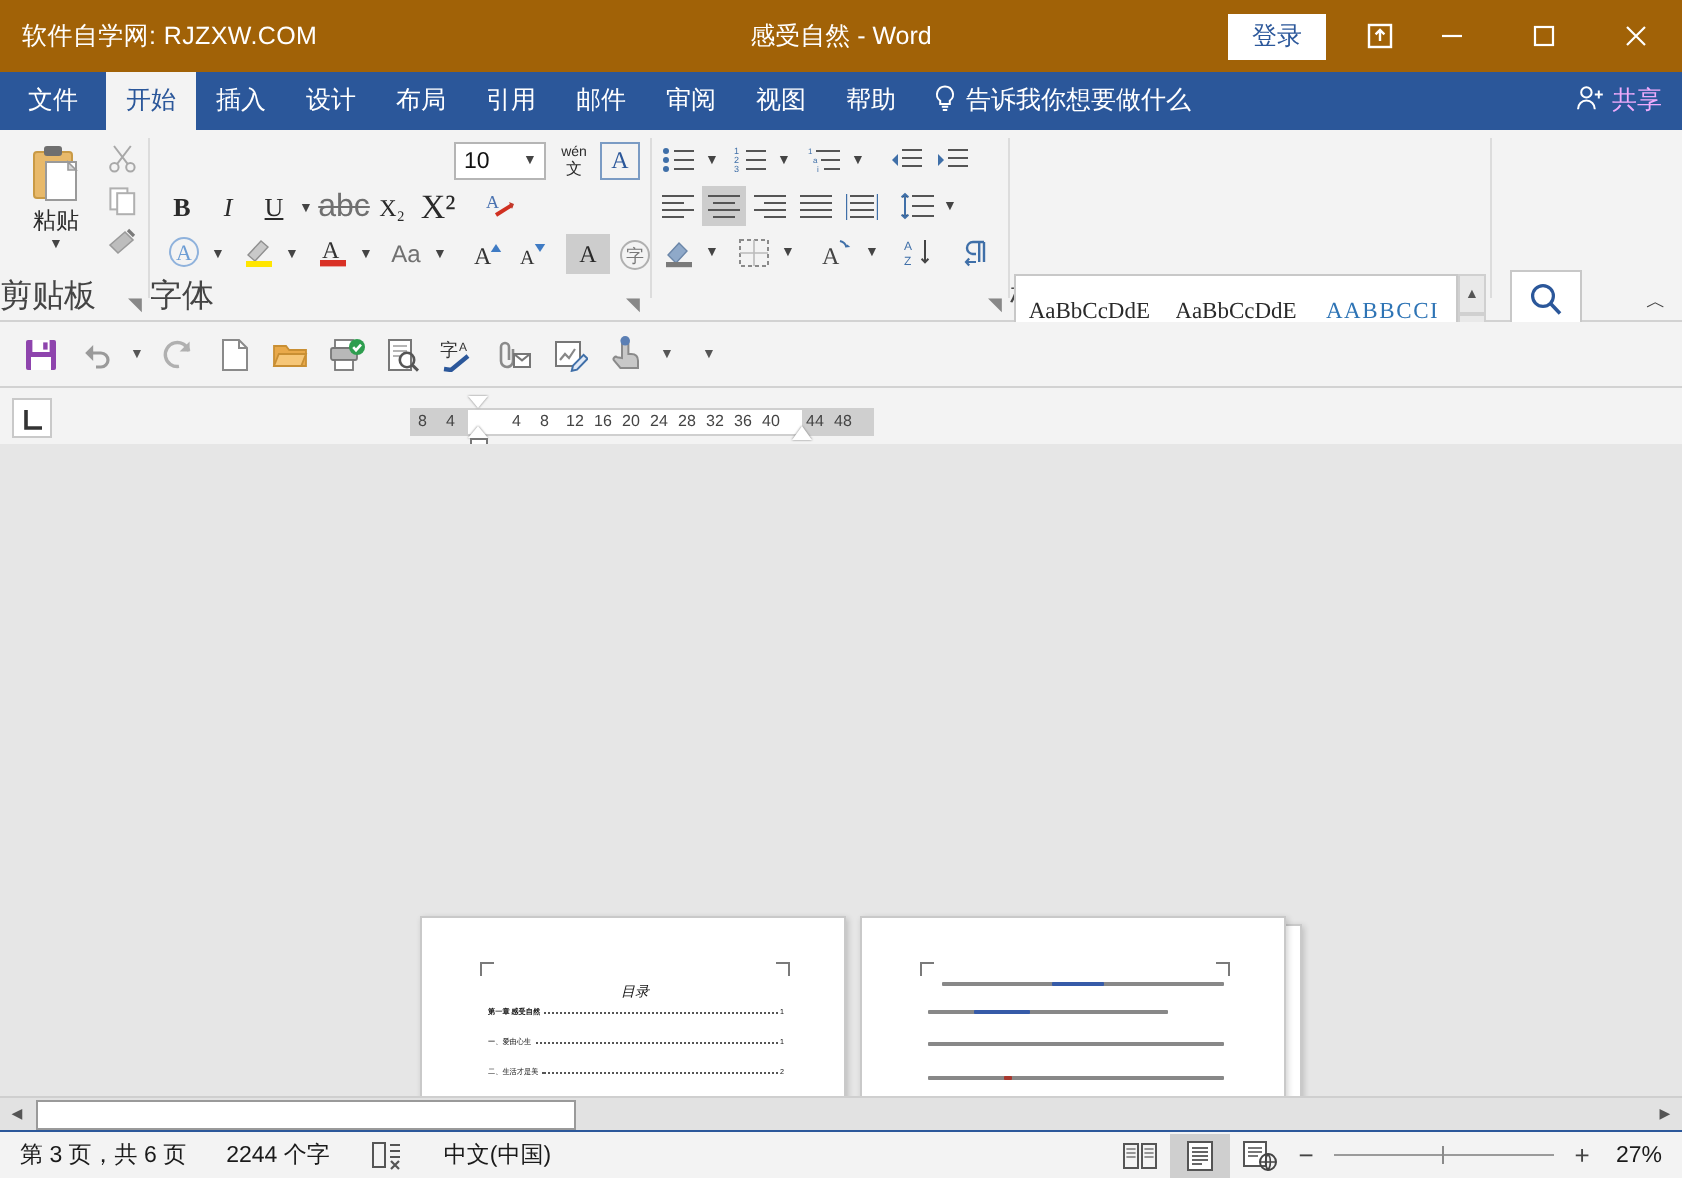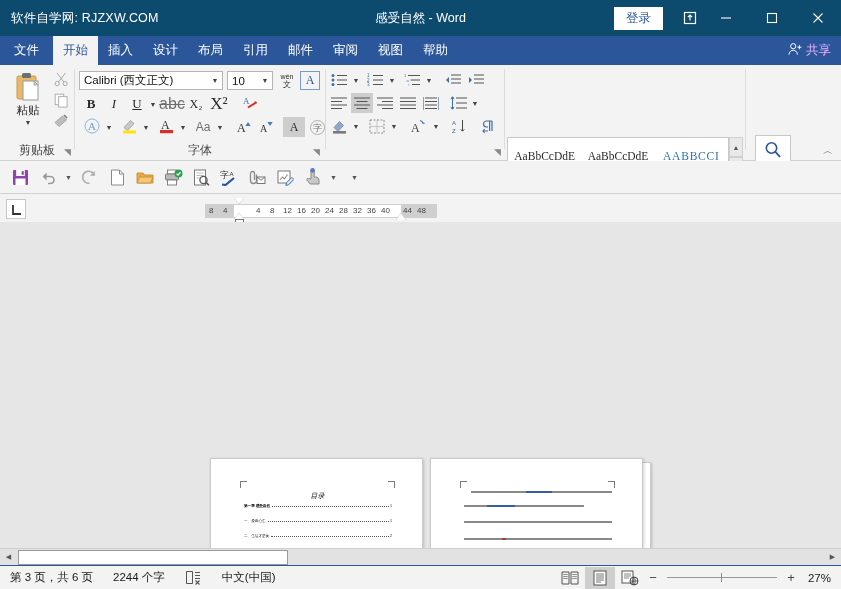--- a/index.html
+++ b/index.html
@@ -7,21 +7,21 @@
     width: 841px; height: 589px;
     overflow: hidden;
     font-family: "Liberation Sans", "DejaVu Sans", sans-serif;
     background: #ffffff;
   }
   #app { position: relative; width: 841px; height: 589px; background:#e6e6e6; }
 
   
   .titlebar {
     position:absolute; left:0; top:0; width:841px; height:36px;
-    background:#0c4a6e; color:#ffffff;
+    background:#a16207; color:#ffffff;
     display:flex; align-items:center;
   }
   .tb-left { font-size:12.5px; margin-left:11px; letter-spacing:.2px; white-space:nowrap; }
   .tb-center {
     position:absolute; left:0; right:0; text-align:center;
     font-size:12.5px; pointer-events:none;
   }
   .tb-right { position:absolute; right:0; top:0; height:36px; display:flex; align-items:center; }
   .signin {
     background:#ffffff; color:#2b579a; font-size:12.5px;
@@ -51,22 +51,22 @@
   .tellme { display:flex; align-items:center; gap:4px; padding:0 8px; font-size:12.5px; color:#fff; }
   .share { display:flex; align-items:center; gap:3px; padding:0 10px 0 6px; font-size:12.5px; color:#f0abfc; margin-left:auto; }
 
   
   .ribbon {
     position:absolute; left:0; top:65px; width:841px; height:96px;
     background:#f3f3f3; border-bottom:1px solid #d2d2d2;
   }
   .rgroup { position:absolute; top:0; height:96px; }
   .rgroup-label {
-    position:absolute; bottom:2px; width:100%; text-align:center;
-    font-size:12px; color:#444;
+    position:absolute; bottom:2px; width:100%; text-align:left;
+    font-size:16px; color:#444;
   }
   .rgroup-sep { position:absolute; top:4px; width:1px; height:80px; background:#dcdcdc; }
   .dlg-launch {
     position:absolute; bottom:3px; font-size:9px; color:#888;
     width:11px; height:11px; line-height:11px; text-align:center;
   }
 
   
   .paste-btn {
     position:absolute; left:6px; top:4px; width:44px; height:68px;
@@ -247,20 +247,29 @@
     <div class="tab file">文件</div>
     <div class="tab active">开始</div>
     <div class="tab">插入</div>
     <div class="tab">设计</div>
     <div class="tab">布局</div>
     <div class="tab">引用</div>
     <div class="tab">邮件</div>
     <div class="tab">审阅</div>
     <div class="tab">视图</div>
     <div class="tab">帮助</div>
+    <div class="tellme">
+      <span>
+        <svg width="13" height="15" viewBox="0 0 13 15">
+            <path d="M6.5 1.2a4 4 0 0 0-2.4 7.2V10h4.8V8.4A4 4 0 0 0 6.5 1.2z" fill="none" stroke="#fff" stroke-width="1"></path>
+            <path d="M4.9 11.4h3.2M5.4 13h2.2" stroke="#fff" stroke-width="1"></path>
+          </svg>
+      </span>
+      <span>告诉我你想要做什么</span>
+    </div>
     <div class="share">
       <span>
         <svg width="15" height="14" viewBox="0 0 15 14">
             <circle cx="5.2" cy="4.2" r="2.6" fill="none" stroke="#fff" stroke-width="1"></circle>
             <path d="M1 12.6c0-2.6 1.9-4.3 4.2-4.3s4.2 1.7 4.2 4.3" fill="none" stroke="#fff" stroke-width="1"></path>
             <path d="M11.4 3.2v4M9.4 5.2h4" stroke="#fff" stroke-width="1"></path>
           </svg>
       </span>
       <span>共享</span>
     </div>
@@ -305,24 +314,20 @@
               <path d="M11 1l3 3" stroke="#7a7a7a" stroke-width="1.6"></path>
             </svg>
         </span>
       </div>
       <div class="rgroup-label">剪贴板</div>
       <div class="dlg-launch" style="left:62px">◥</div>
     </div>
     <div class="rgroup-sep" style="left:74px"></div>
 
     <div class="rgroup" style="left:75px;width:250px">
-      <div class="combo" style="left:4px;top:6px;width:144px;height:19px">
-        <span class="txt">Calibri (西文正文)</span>
-        <span class="arw">▼</span>
-      </div>
       <div class="combo" style="left:152px;top:6px;width:46px;height:19px">
         <span class="txt">10</span>
         <span class="arw">▼</span>
       </div>
       <div class="rb" style="left:202px;top:6px;width:20px;height:19px;font-size:8px;line-height:8px;flex-direction:column">
         <span style="font-size:7px">wén</span>
           <span style="font-size:8px">文</span>
       </div>
       <div class="rb" style="left:225px;top:6px;width:20px;height:19px;border:1px solid #7a9bc4">
         <span style="color:#2b579a;font-size:12px;font-family:'Liberation Serif',serif">A</span>

